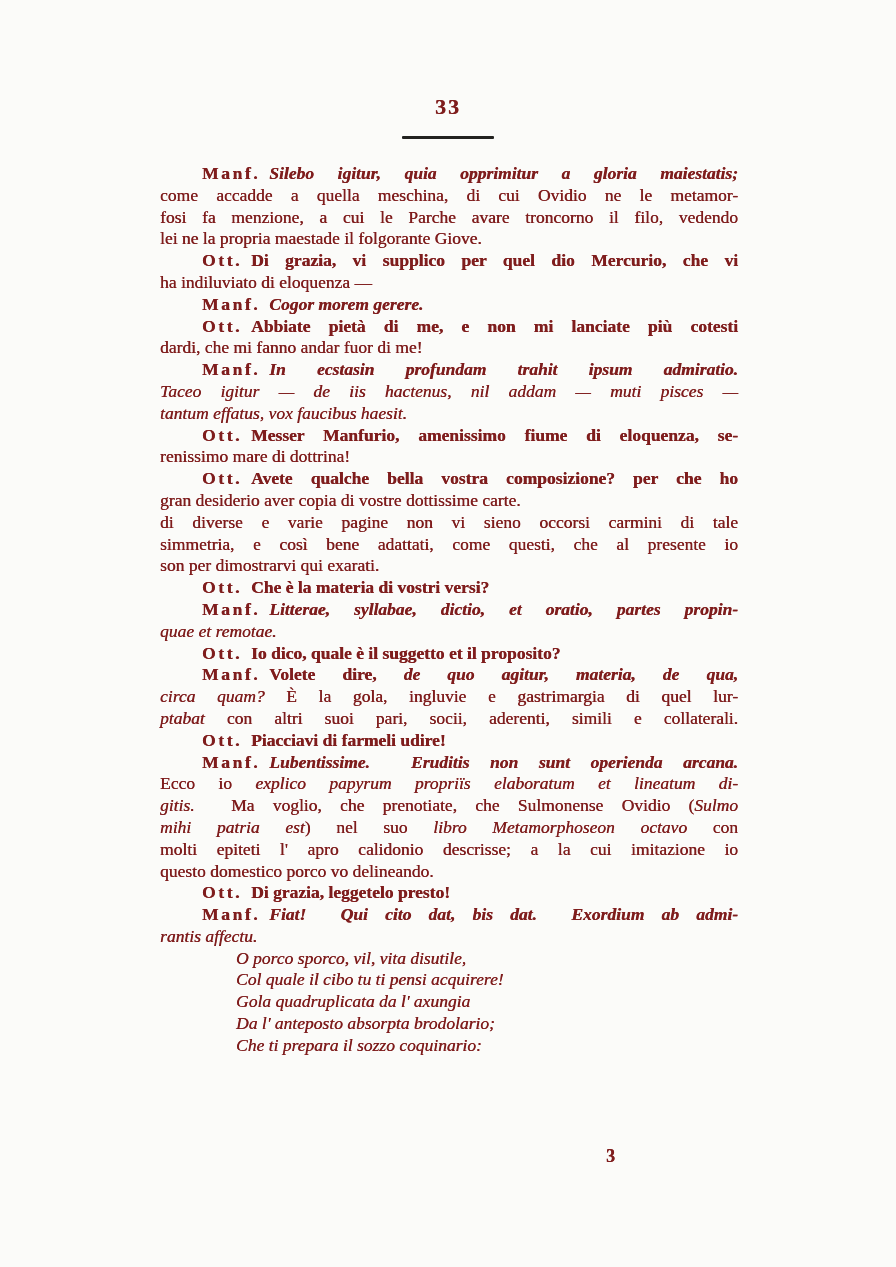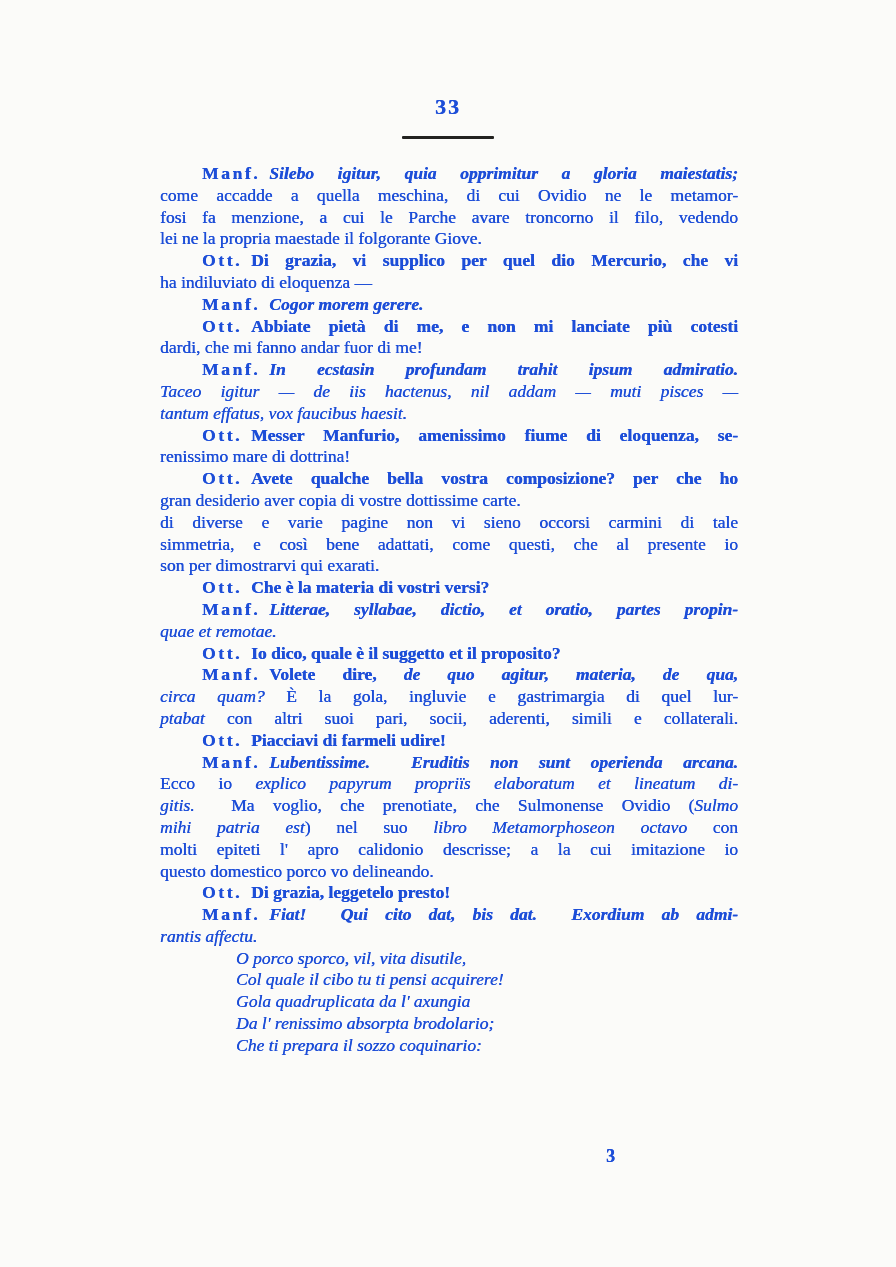--- a/index.html
+++ b/index.html
@@ -5,21 +5,21 @@
   html, body {
     margin: 0;
     padding: 0;
     background: #f6f6f4;
   }
   .page {
     position: relative;
     width: 896px;
     height: 1267px;
     background: #fbfbf9;
-    color: #1d4ed8;
+    color: #7f1d1d;
     font-family: "Liberation Serif", serif;
     overflow: hidden;
   }
   .folio {
     position: absolute;
     top: 94px;
     left: 0;
     width: 896px;
     text-align: center;
     font-size: 22px;
@@ -110,17 +110,17 @@
       <div class="line ind0 j"><span class="seg it">gitis.</span><span class="seg ro">&nbsp; Ma voglio, che prenotiate, che Sulmonense Ovidio (</span><span class="seg it">Sulmo</span></div>
       <div class="line ind0 j"><span class="seg it">mihi patria est</span><span class="seg ro">) nel suo </span><span class="seg it">libro Metamorphoseon octavo</span><span class="seg ro"> con</span></div>
       <div class="line ind0 j"><span class="seg ro">molti epiteti l' apro calidonio descrisse; a la cui imitazione io</span></div>
       <div class="line ind0"><span class="seg ro">questo domestico porco vo delineando.</span></div>
       <div class="line ind1"><span class="seg sp">Ott.</span><span class="seg ro">Di grazia, leggetelo presto!</span></div>
       <div class="line ind1 j"><span class="seg sp">Manf.</span><span class="seg it">Fiat!&nbsp; Qui cito dat, bis dat.&nbsp; Exordium ab admi-</span></div>
       <div class="line ind0"><span class="seg it">rantis affectu.</span></div>
       <div class="line ind2"><span class="seg it">O porco sporco, vil, vita disutile,</span></div>
       <div class="line ind2"><span class="seg it">Col quale il cibo tu ti pensi acquirere!</span></div>
       <div class="line ind2"><span class="seg it">Gola quadruplicata da l' axungia</span></div>
-      <div class="line ind2"><span class="seg it">Da l' renissimo absorpta brodolario;</span></div>
+      <div class="line ind2"><span class="seg it">Da l' anteposto absorpta brodolario;</span></div>
       <div class="line ind2"><span class="seg it">Che ti prepara il sozzo coquinario:</span></div>
     </div>
   <div class="sig">3</div>
 </div>
 
 </body></html>

